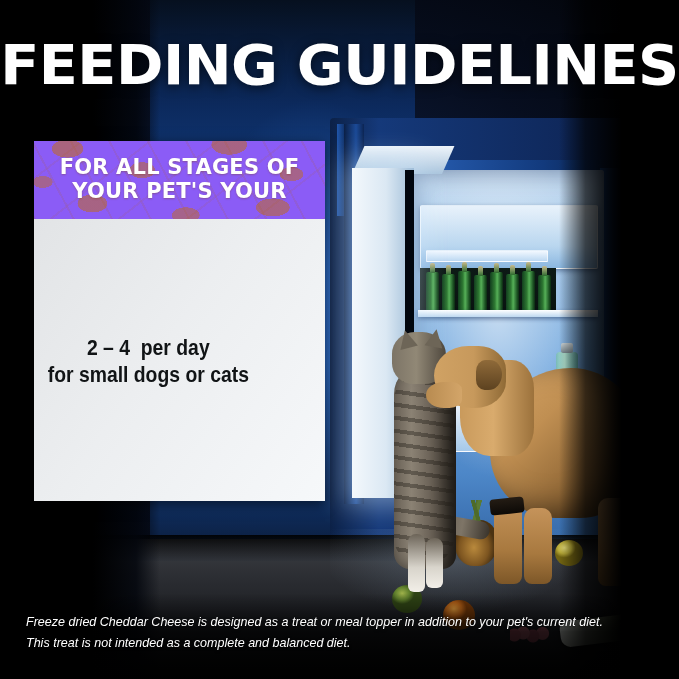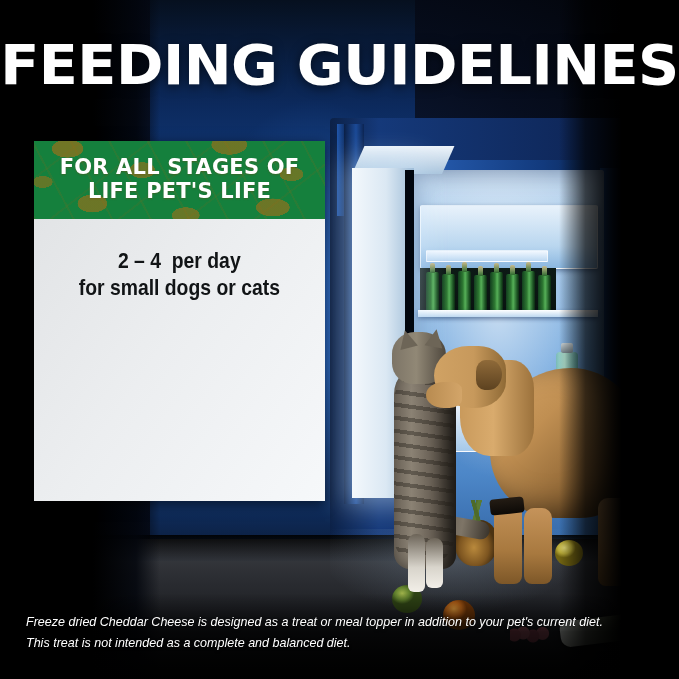--- a/index.html
+++ b/index.html
@@ -294,21 +294,21 @@
     color:#fff;
   }
 
   
   .card{
     position:absolute;left:34px;top:141px;width:291px;height:360px;
     box-shadow:0 3px 12px rgba(0,0,0,.55);
   }
   .card-header{
     position:relative;height:78px;overflow:hidden;
-    background:#15803d;
+    background:#8b5cf6;
     display:flex;align-items:center;justify-content:center;
   }
   .cheese-texture{
     position:absolute;inset:-10px;opacity:.55;
     background-image:
       radial-gradient(ellipse 16px 9px at 14% 18%, rgba(196,108,16,.95) 0 98%, transparent 100%),
       radial-gradient(ellipse 13px 8px at 38% 40%, rgba(196,108,16,.85) 0 98%, transparent 100%),
       radial-gradient(ellipse 18px 10px at 66% 14%, rgba(196,108,16,.9) 0 98%, transparent 100%),
       radial-gradient(ellipse 12px 7px at 86% 44%, rgba(196,108,16,.85) 0 98%, transparent 100%),
       radial-gradient(ellipse 15px 9px at 22% 74%, rgba(196,108,16,.9) 0 98%, transparent 100%),
@@ -325,21 +325,21 @@
   }
   .card-header-text{
     position:relative;z-index:2;text-align:center;color:#fff;
     font-family:"DejaVu Sans", sans-serif;font-weight:bold;
     font-size:21px;line-height:1.14;letter-spacing:.2px;
     text-shadow:0 1px 2px rgba(120,60,0,.35);
   }
   .card-body{
     height:282px;
     background:linear-gradient(125deg,#e2e4e6 0%,#eceef0 45%,#f6f8fa 100%);
-    display:flex;flex-direction:column;align-items:center;
+    display:flex;flex-direction:row;align-items:center;
     justify-content:flex-start;padding-top:28px;box-sizing:border-box;
   }
   .feed-row{text-align:center;margin-bottom:26px;}
   .feed-amount, .feed-desc{
     font-family:"Liberation Sans", sans-serif;
     font-weight:bold;color:#111416;
     transform:scaleX(.88);transform-origin:center;
     white-space:pre;
   }
   .feed-amount{font-size:22px;line-height:1.24;}
@@ -449,21 +449,21 @@
   <div class="title">
     <span class="grunge">FEEDING GUIDELINES</span>
   </div>
 
   <div class="card">
     <div class="card-header">
       <div class="cheese-texture"></div>
       <div class="cheese-texture2"></div>
       <div class="card-header-text">
         <div>FOR ALL STAGES OF</div>
-        <div>LIFE PET'S LIFE</div>
+        <div>YOUR PET'S YOUR</div>
       </div>
     </div>
     <div class="card-body">
       <div class="feed-row">
         <div class="feed-amount">2 – 4  per day</div>
         <div class="feed-desc">for small dogs or cats</div>
       </div>
     </div>
   </div>
 

